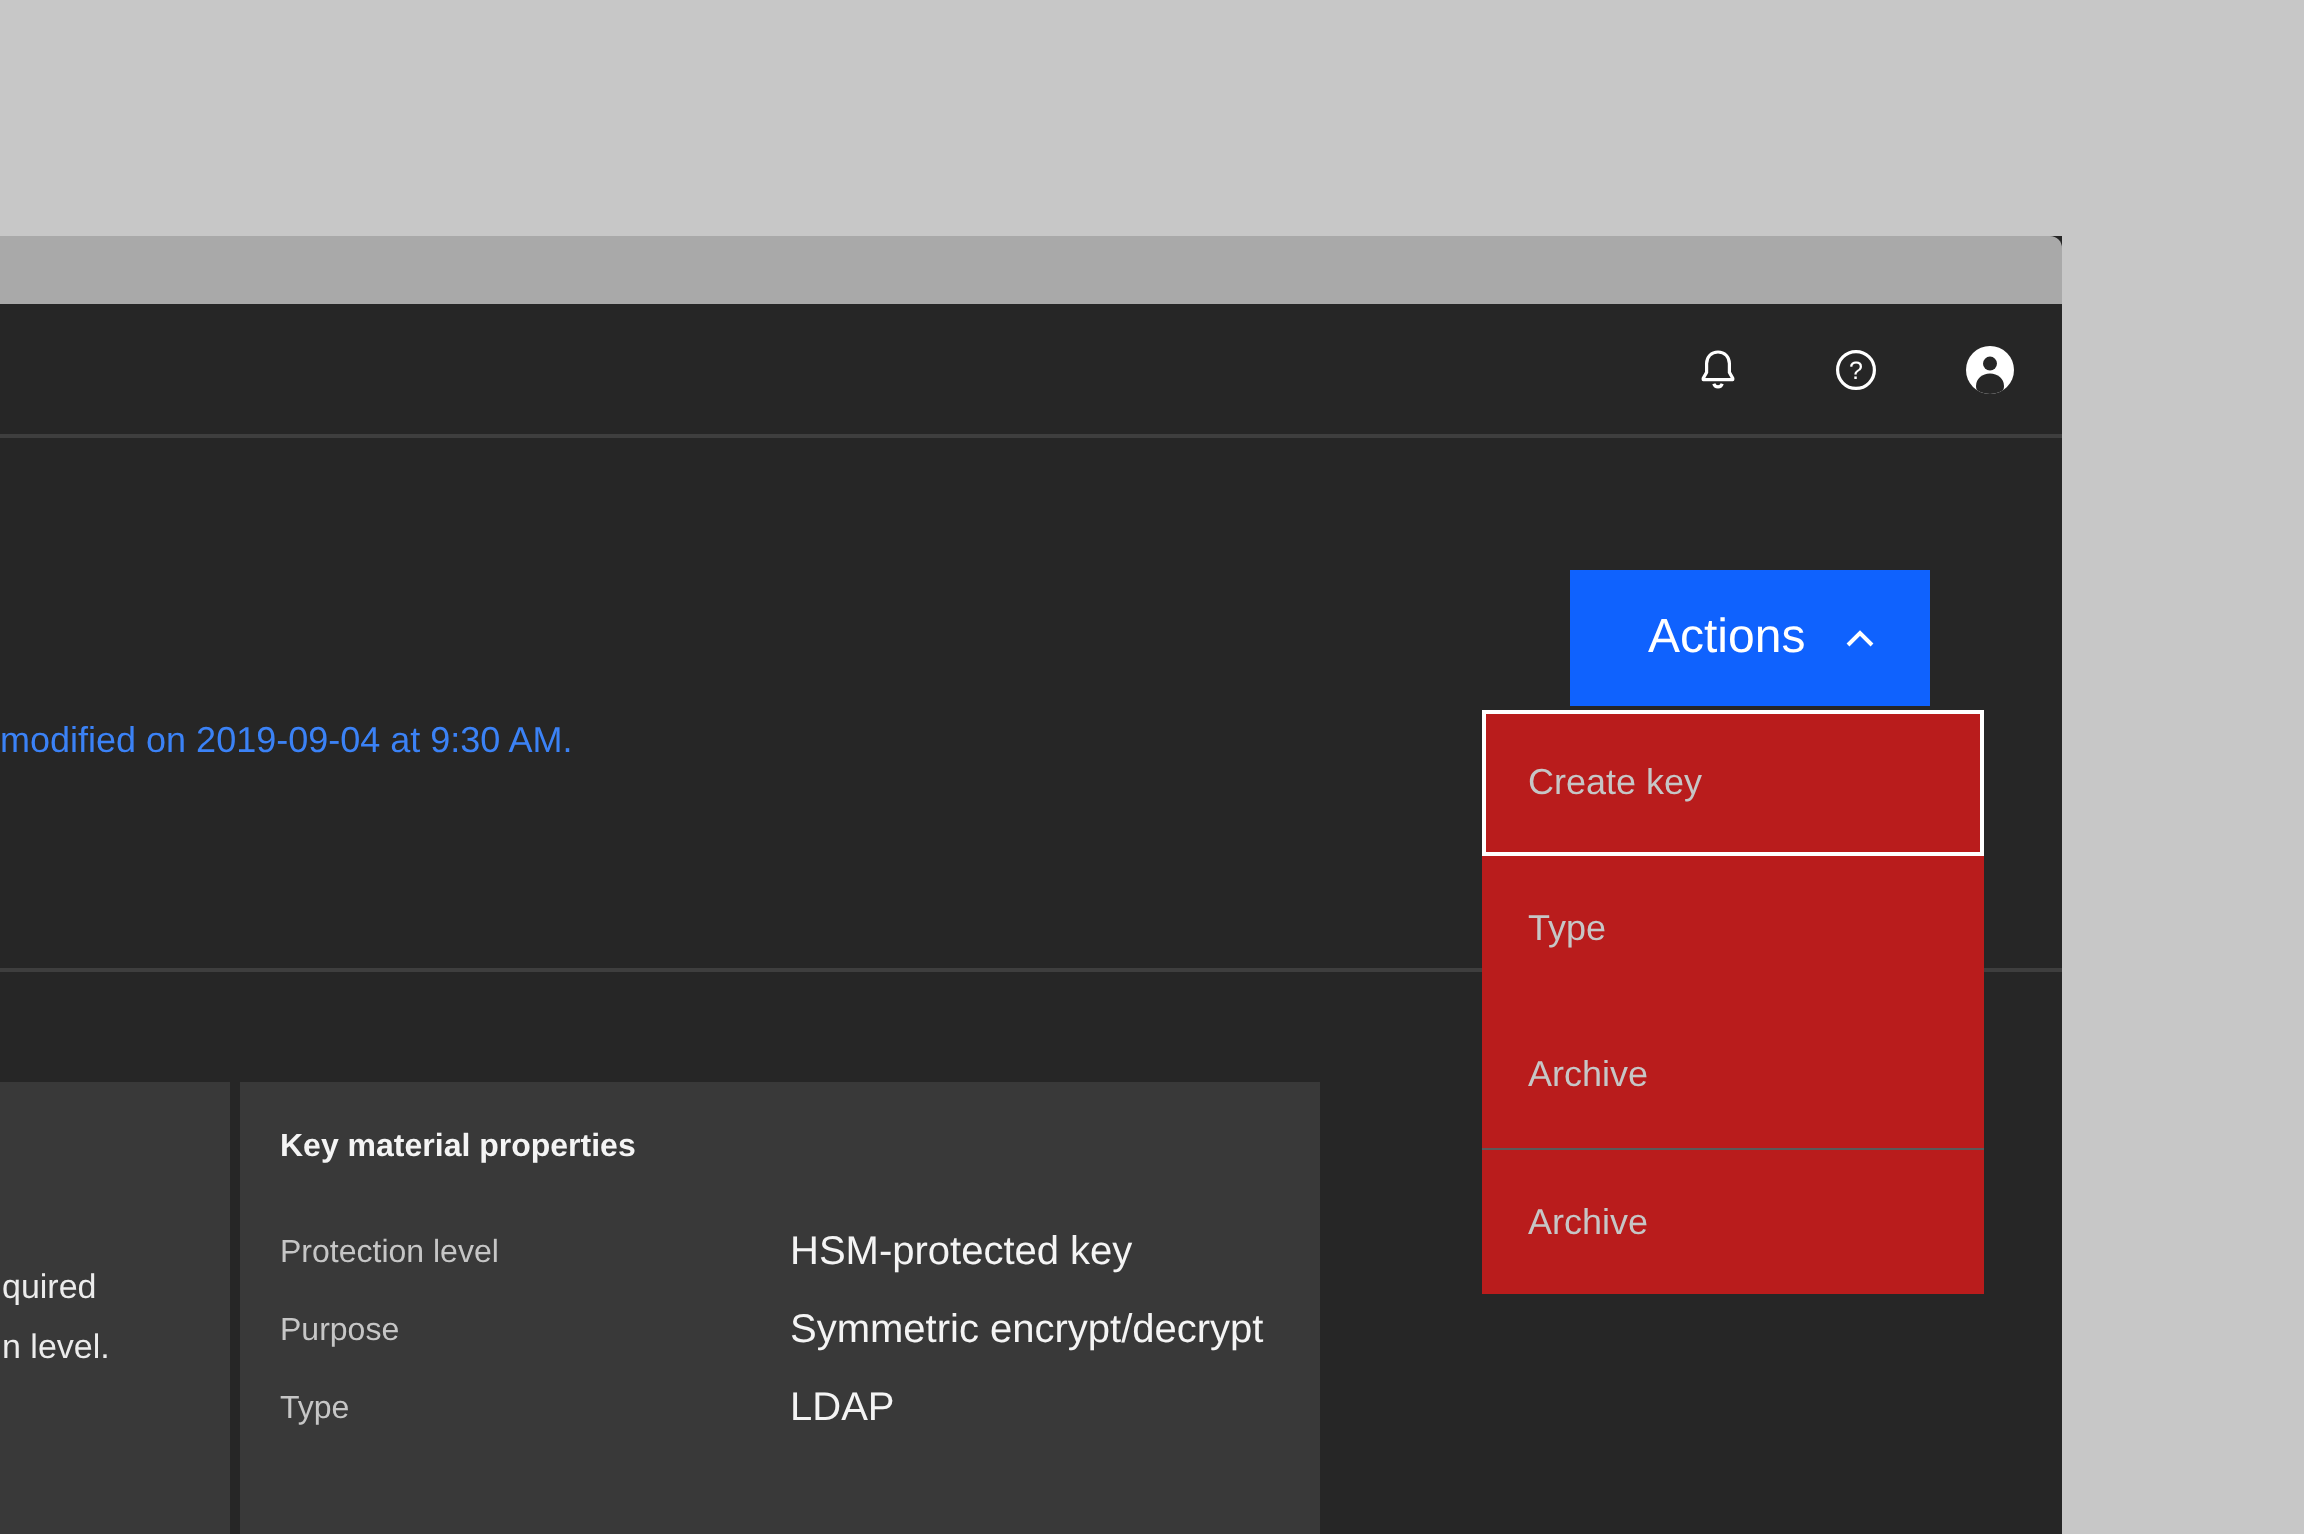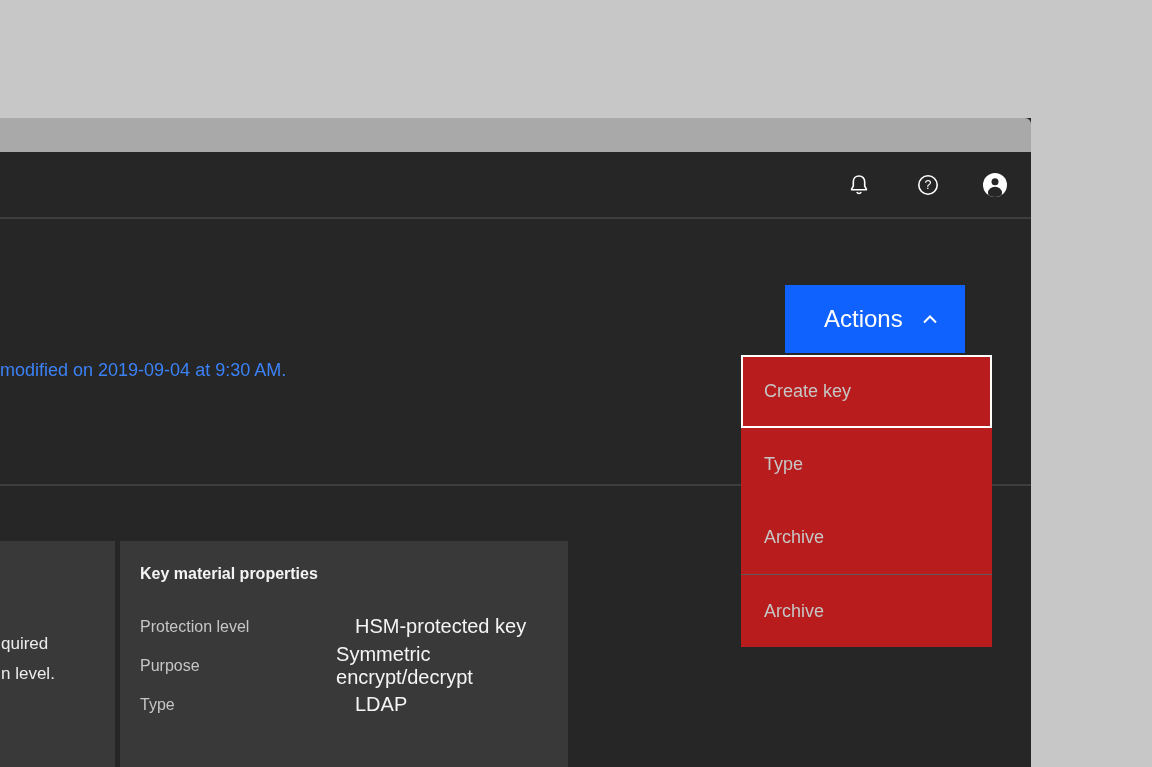--- a/index.html
+++ b/index.html
@@ -24,24 +24,24 @@
                     display:flex; align-items:center; justify-content:space-between; padding:0 27px 0 39px;
                     font-size:24px; border:none; cursor:pointer; }
 
   .section-divider { position:absolute; left:0; top:366px; width:100%; height:2px; background:#3e3e3e; }
 
   .card { position:absolute; top:423px; bottom:0; background:#393939; }
   .card-a { left:0; width:115px; overflow:hidden; }
   .card-a .fragment { position:absolute; left:1px; top:88px; font-size:17px; line-height:30px; color:#ececec; white-space:nowrap; }
   .card-a .fragment span { display:block; }
 
-  .card-b { left:120px; width:448px; }
+  .card-b { left:120px; width:540px; }
   .card-title { position:absolute; left:20px; top:24px; font-size:16px; font-weight:700; color:#f4f4f4; }
   .prop-rows { position:absolute; left:20px; right:16px; top:66px; }
-  .prop-row { display:flex; height:39px; align-items:center; }
+  .prop-row { display:flex; height:39px; align-items:center;gap:40px; }
   .prop-label { width:215px; font-size:16px; color:#c6c6c6; }
   .prop-value { font-size:20px; color:#f4f4f4; }
 
   
   .actions-menu { position:absolute; left:741px; top:237px; width:251px; background:#b91c1c; z-index:5; }
   .menu-item { height:73px; display:flex; align-items:center; padding-left:23px; font-size:18px; color:#c6c6c6; cursor:pointer; }
   .menu-item.focused { border:2px solid #ffffff; padding-left:21px; }
   .menu-divider { height:1px; background:#5a5a5a; }
   .menu-item.last { height:72px; }
 

